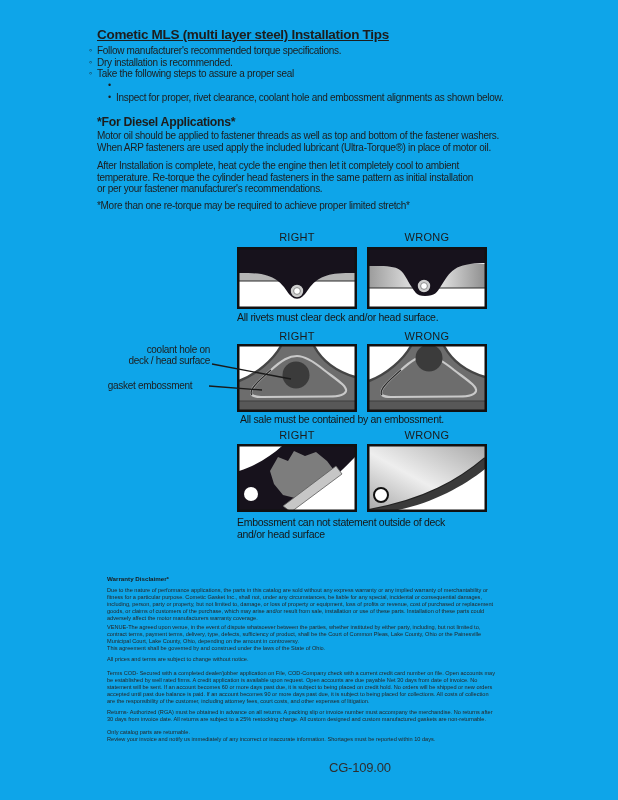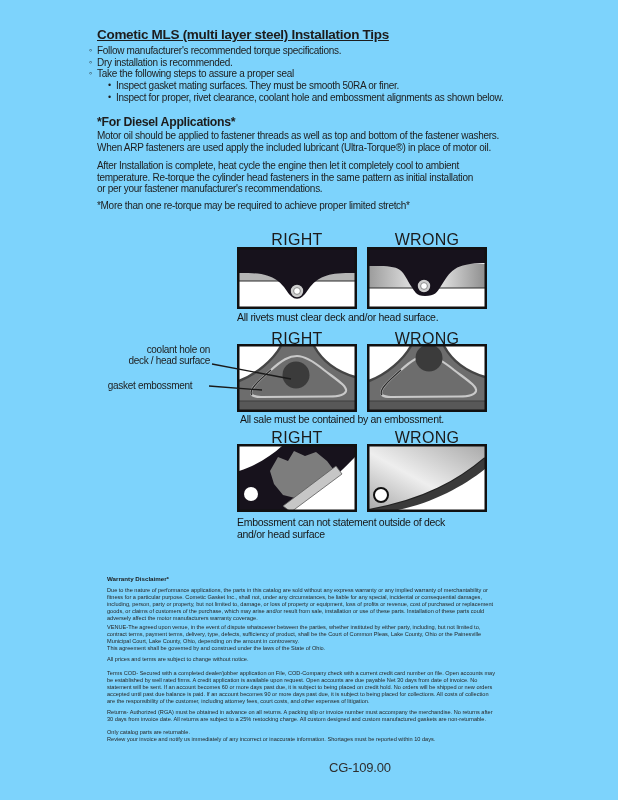--- a/index.html
+++ b/index.html
@@ -1,27 +1,27 @@
 <!DOCTYPE html>
 <html><head>
 <meta charset="utf-8">
 <style>
   html,body{margin:0;padding:0;background:#e8e8e8;}
-  .page{position:relative;width:618px;height:800px;background:#7dd3fc;overflow:hidden;
+  .page{position:relative;width:618px;height:800px;background:#0ea5e9;overflow:hidden;
         font-family:"Liberation Sans","DejaVu Sans",sans-serif;color:#1d1d1d;}
   .abs{position:absolute;}
   .title{font-size:13.5px;font-weight:bold;text-decoration:underline;letter-spacing:-0.3px;}
   .body-line{font-size:10px;letter-spacing:-0.3px;line-height:11.7px;}
   .bullet-row{display:flex;line-height:11.7px;}
   .bullet-row .marker{width:8px;flex:0 0 8px;font-size:9px;text-align:left;}
   .bullet-row.sub{margin-left:19px;}
   .diesel-head{font-size:12.3px;font-weight:bold;letter-spacing:-0.3px;}
   .para{font-size:10px;letter-spacing:-0.3px;line-height:11.6px;}
   [data-bind-lines]{white-space:pre-line;}
-  .dlabel{width:120px;text-align:center;font-size:16px;letter-spacing:0.3px;color:#1b1b1b;}
+  .dlabel{width:120px;text-align:center;font-size:11px;letter-spacing:0.3px;color:#1b1b1b;}
   .caption{font-size:10.5px;letter-spacing:-0.3px;line-height:12px;color:#161616;}
   .ptr-label{font-size:10px;letter-spacing:-0.3px;line-height:11px;text-align:right;width:120px;}
   .legal{font-size:5.6px;line-height:6.9px;color:#262626;width:440px;letter-spacing:0;}
   .legal-head{font-size:6.2px;font-weight:bold;color:#1b1b1b;}
   .page-code{font-size:13px;letter-spacing:-0.2px;color:#2e2e2e;}
   svg{display:block;}
 </style>
 </head>
 <body>
 
@@ -37,21 +37,20 @@
     <div class="bullet-row body-line">
       <span class="marker" data-bind="glyphs.open_bullet">◦</span>
       <span data-bind="tips.items.1">Dry installation is recommended.</span>
     </div>
     <div class="bullet-row body-line">
       <span class="marker" data-bind="glyphs.open_bullet">◦</span>
       <span data-bind="tips.items.2">Take the following steps to assure a proper seal</span>
     </div>
     <div class="bullet-row sub body-line">
       <span class="marker" data-bind="glyphs.filled_bullet">•</span>
-      <span data-bind="tips.sub_items.0">Inspect gasket mating surfaces.  They must be smooth 50RA or finer.</span>
     </div>
     <div class="bullet-row sub body-line">
       <span class="marker" data-bind="glyphs.filled_bullet">•</span>
       <span data-bind="tips.sub_items.1">Inspect for proper, rivet clearance, coolant hole and embossment alignments as shown below.</span>
     </div>
   </div>
 
   <div class="abs diesel-head" style="left:97px;top:115px;" data-bind="diesel.heading">*For Diesel Applications*</div>
   <div class="abs para" style="left:97px;top:160px;width:470px;" data-bind-lines="diesel.paragraph2_lines">After Installation is complete, heat cycle the engine then let it completely cool to ambient
 temperature. Re-torque the cylinder head fasteners in the same pattern as initial installation

